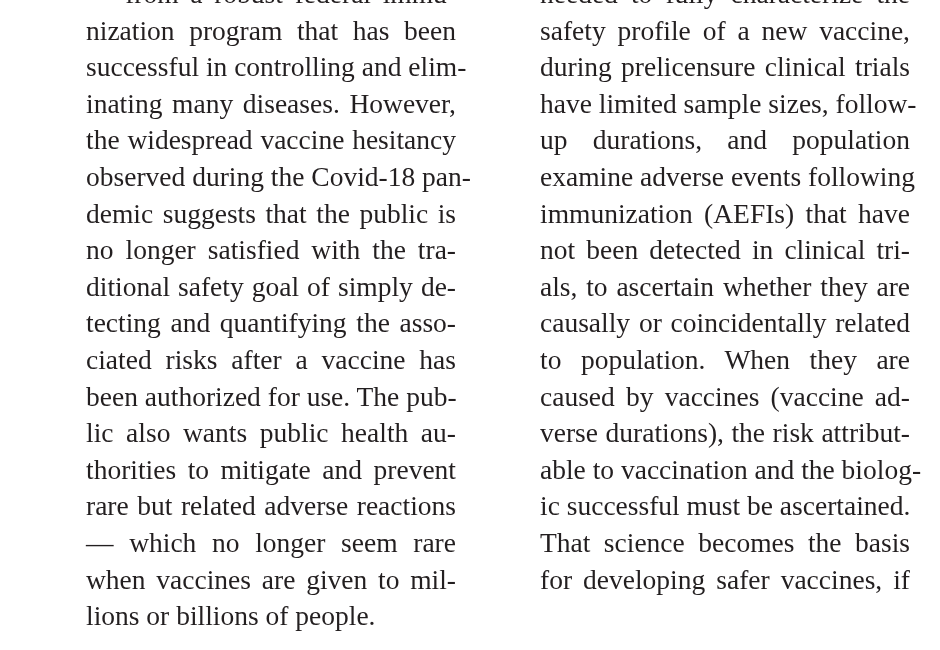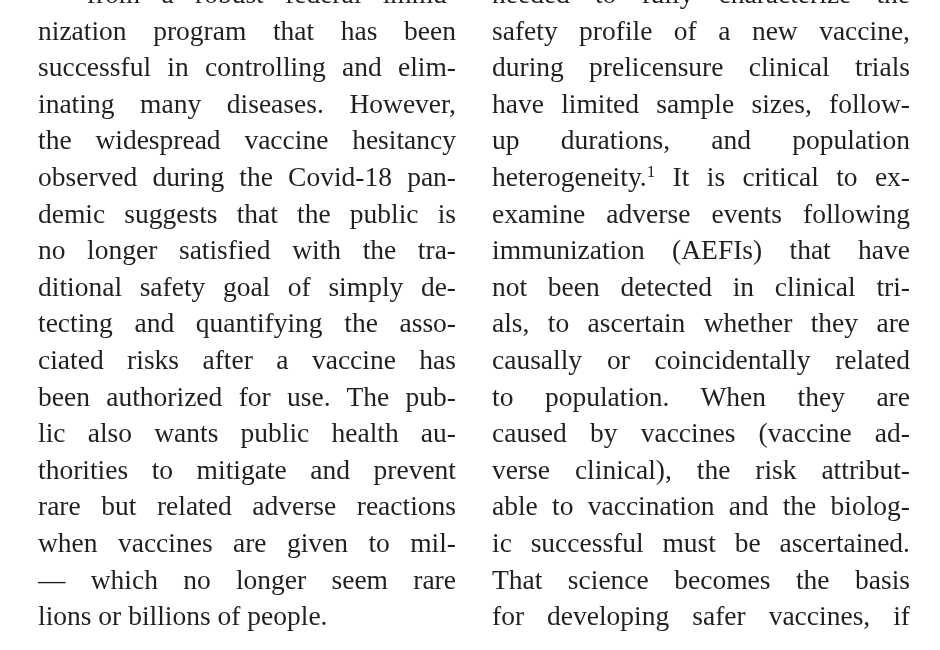--- a/index.html
+++ b/index.html
@@ -18,20 +18,21 @@
   }
   .col.left { left: 38px; }
   .col.right { left: 492px; }
   .line {
     display: block;
     white-space: nowrap;
     text-align: justify;
     text-align-last: justify;
     height: 36.6px;
     overflow: visible;
+    margin-left: 48px;
   }
   .line.last { text-align-last: left; }
   sup { font-size: 17px; vertical-align: 9px; line-height: 0; }
 </style>
 </head>
 <body>
 
 <div class="col left">
   <span class="line">— from a robust federal immu-</span>
   <span class="line">nization program that has been</span>
@@ -41,37 +42,36 @@
   <span class="line">observed during the Covid-18 pan-</span>
   <span class="line">demic suggests that the public is</span>
   <span class="line">no longer satisfied with the tra-</span>
   <span class="line">ditional safety goal of simply de-</span>
   <span class="line">tecting and quantifying the asso-</span>
   <span class="line">ciated risks after a vaccine has</span>
   <span class="line">been authorized for use. The pub-</span>
   <span class="line">lic also wants public health au-</span>
   <span class="line">thorities to mitigate and prevent</span>
   <span class="line">rare but related adverse reactions</span>
+  <span class="line">— which no longer seem rare</span>
   <span class="line">when vaccines are given to mil-</span>
-  <span class="line">— which no longer seem rare</span>
   <span class="line last">lions or billions of people.</span>
 </div>
 
 <div class="col right">
   <span class="line">needed to fully characterize the</span>
   <span class="line">safety profile of a new vaccine,</span>
   <span class="line">during prelicensure clinical trials</span>
   <span class="line">have limited sample sizes, follow-</span>
   <span class="line">up durations, and population</span>
-  <span class="line"><span>heterogeneity.</span><sup>1</sup><span> It is critical to ex-</span></span>
   <span class="line">examine adverse events following</span>
   <span class="line">immunization (AEFIs) that have</span>
   <span class="line">not been detected in clinical tri-</span>
   <span class="line">als, to ascertain whether they are</span>
   <span class="line">causally or coincidentally related</span>
   <span class="line">to population. When they are</span>
   <span class="line">caused by vaccines (vaccine ad-</span>
-  <span class="line">verse clinical), the risk attribut-</span>
+  <span class="line">verse durations), the risk attribut-</span>
   <span class="line">able to vaccination and the biolog-</span>
   <span class="line">ic successful must be ascertained.</span>
   <span class="line">That science becomes the basis</span>
   <span class="line">for developing safer vaccines, if</span>
 </div>
 
 </body></html>

